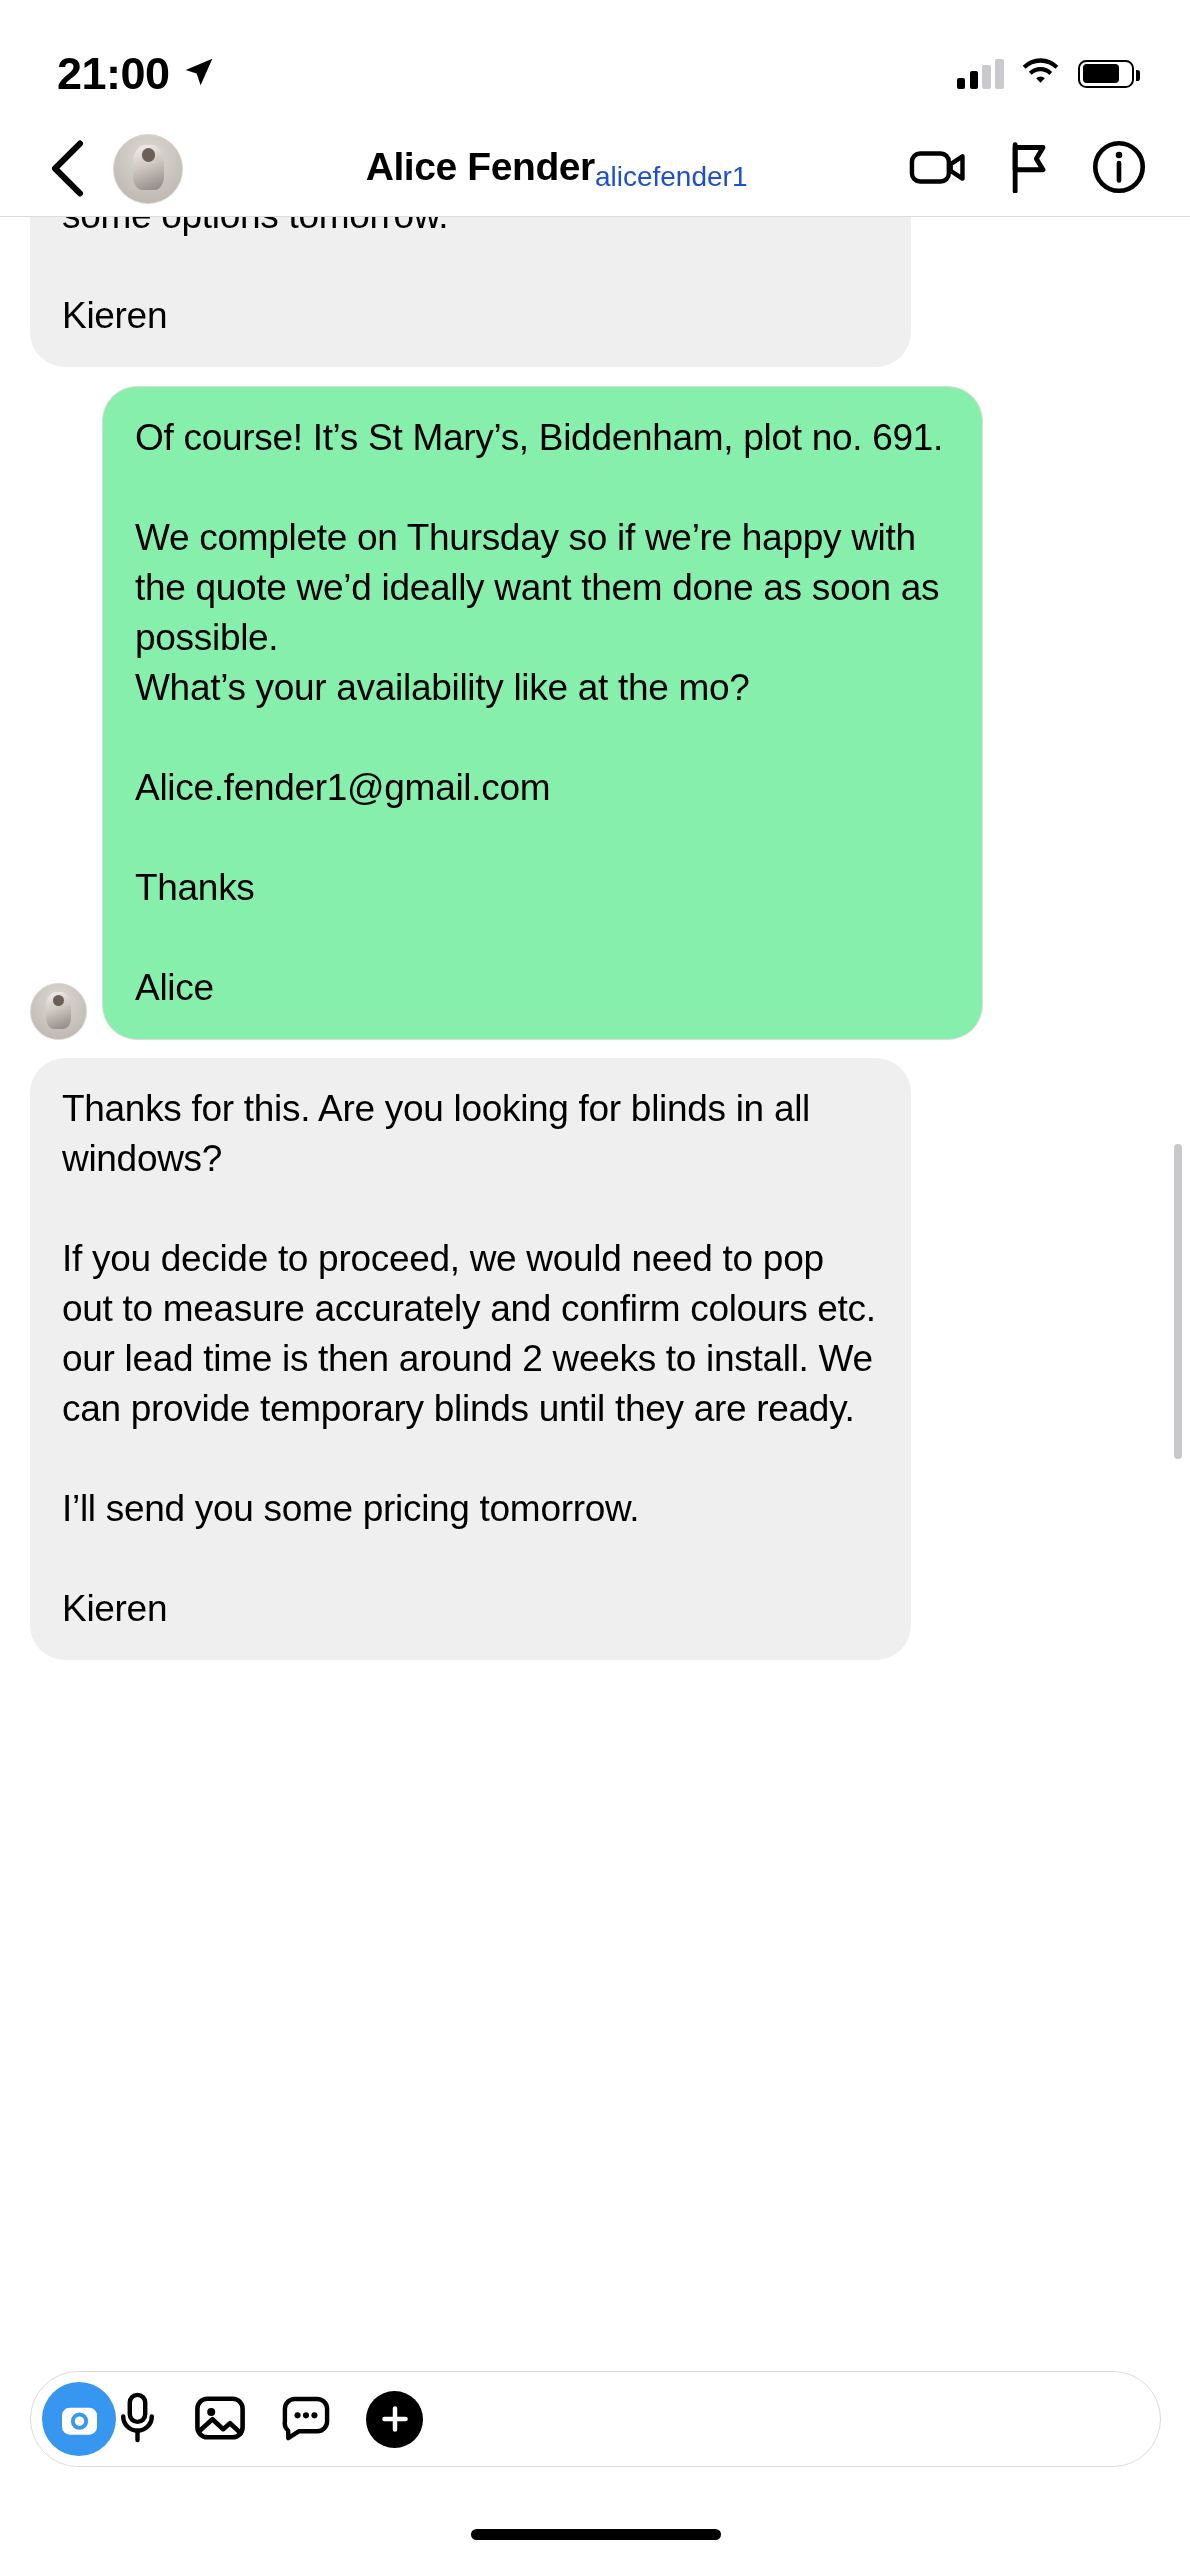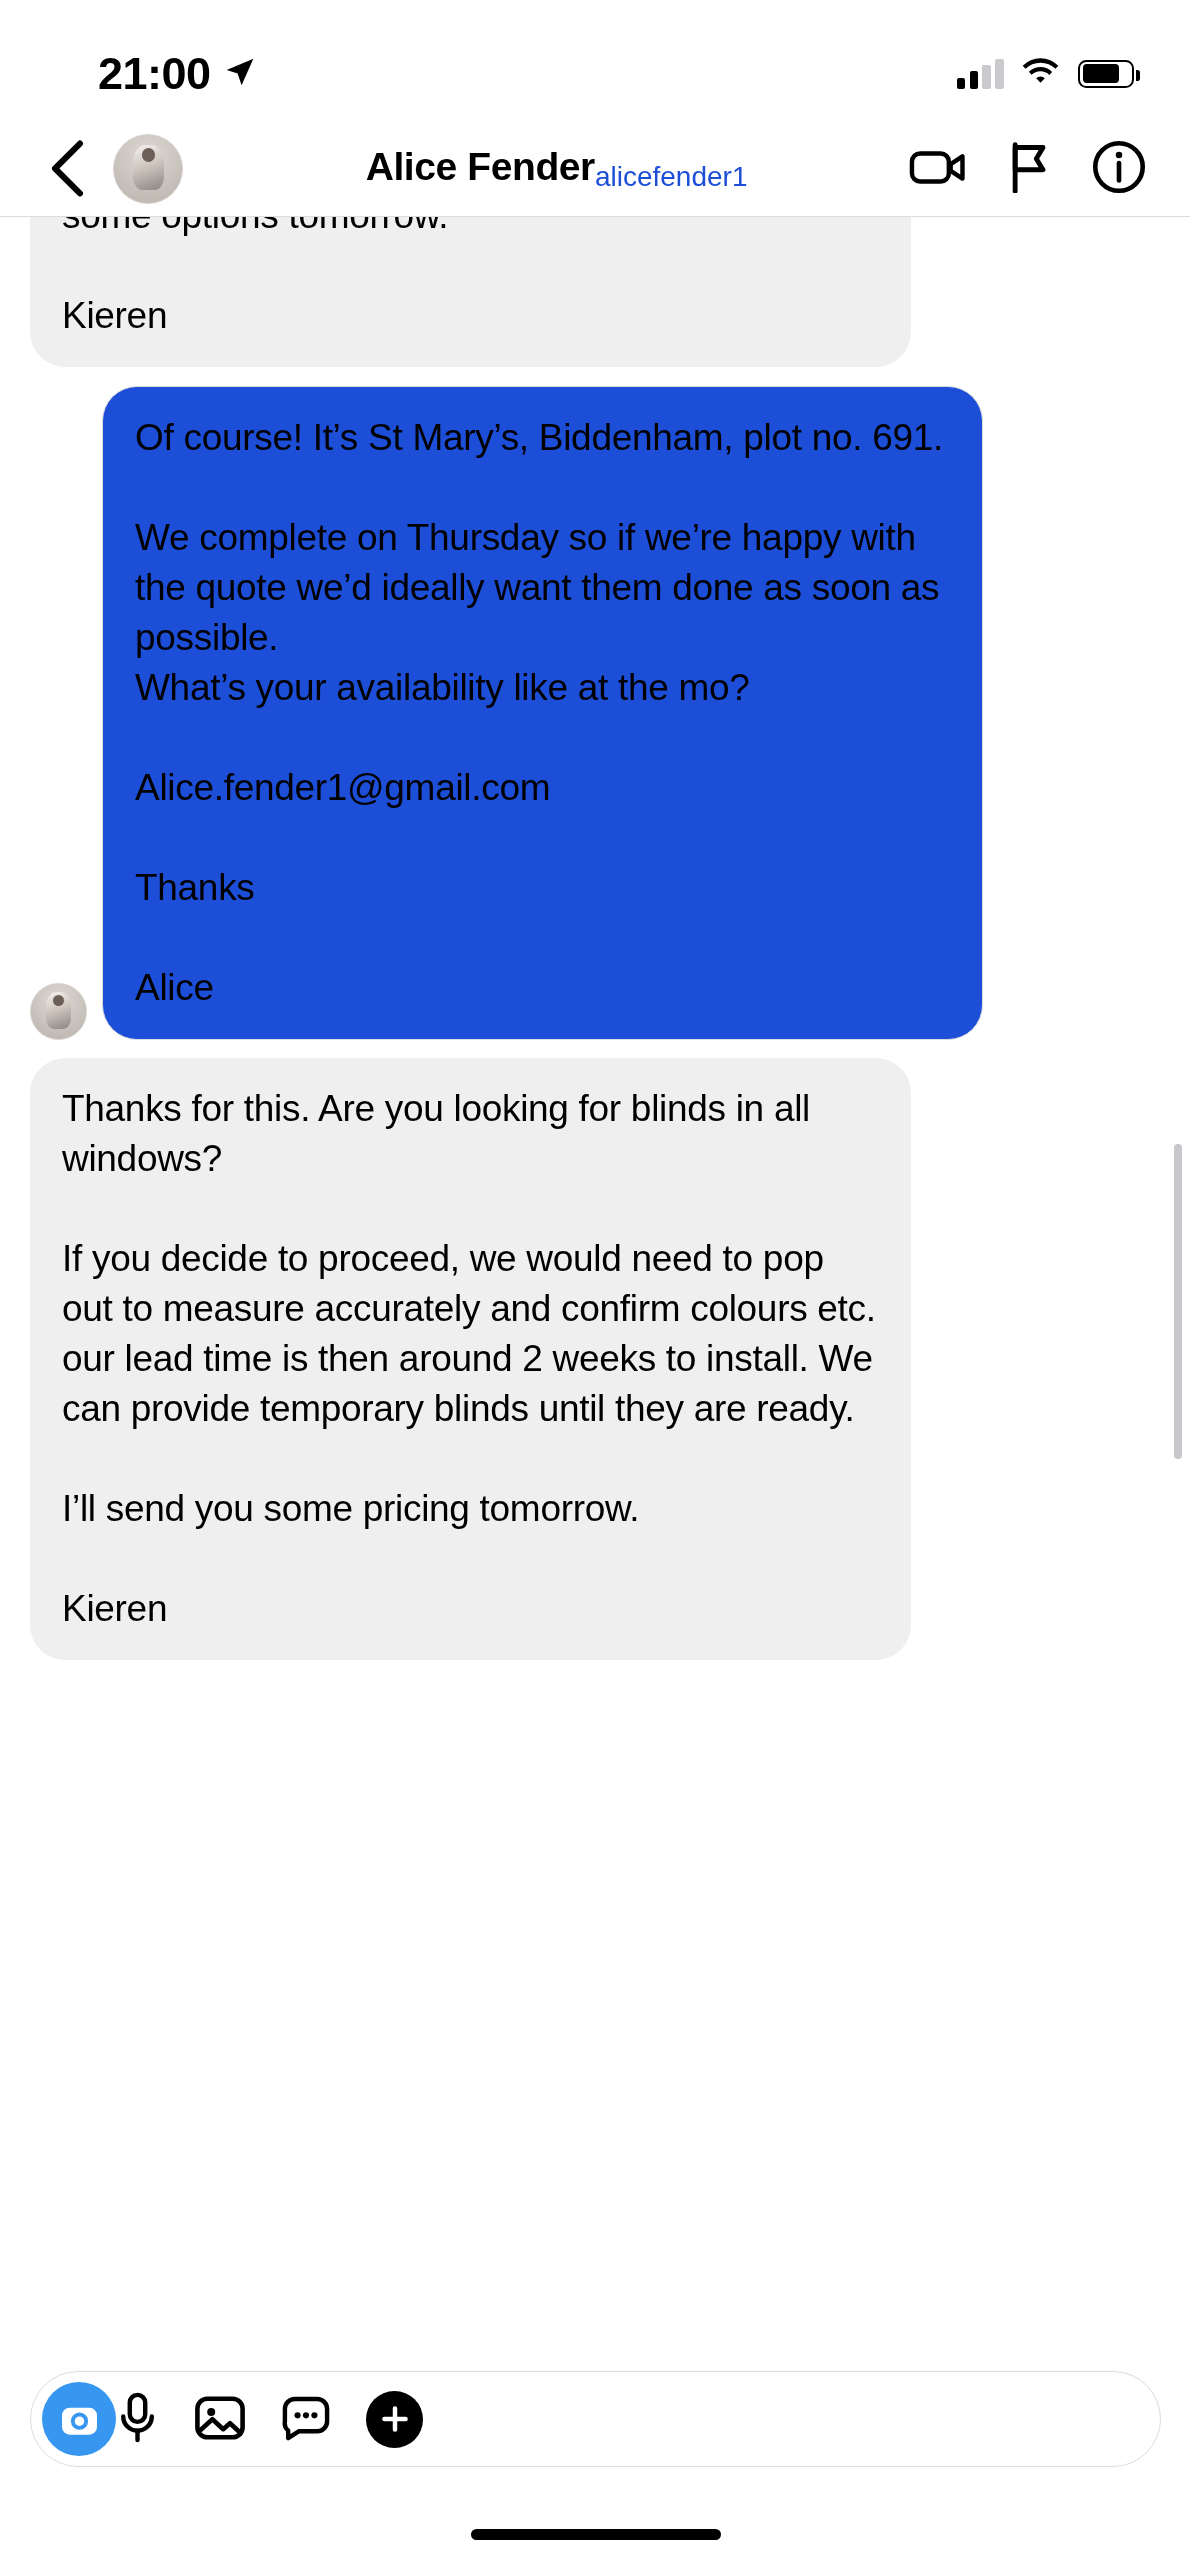--- a/index.html
+++ b/index.html
@@ -31,21 +31,20 @@
   .status-left {
     display: flex;
     align-items: center;
     gap: 13px;
   }
   .status-time {
     font-size: 45px;
     font-weight: bold;
     letter-spacing: -0.5px;
     color: #000;
-    margin-left: 41px;
   }
   .loc-arrow { display: block; }
   .status-right {
     display: flex;
     align-items: center;
     gap: 16.7px;
   }
   .bars { display: flex; align-items: flex-end; gap: 4.6px; height: 30px; }
   .bars i { width: 8.3px; background: #000; border-radius: 1.9px; display: block; }
   .bars i:nth-child(1) { height: 11px; }
@@ -140,21 +139,21 @@
     max-width: 881px;
     border-radius: 35px;
     padding: 26px 32px;
     font-size: 37px;
     line-height: 50px;
     color: #000;
     white-space: pre-wrap;
     letter-spacing: -0.3px;
   }
   .bubble.grey { background: #efefef; }
-  .bubble.outline { background: #1d4ed8; border: 1.9px solid #dcdcdc; }
+  .bubble.outline { background: #86efac; border: 1.9px solid #dcdcdc; }
   .row-avatar {
     width: 57px; height: 57px; border-radius: 50%;
     margin-right: 15px; flex: 0 0 auto;
     background: radial-gradient(circle at 50% 30%, #ded9d4 0%, #c9c3bd 55%, #b9b2ab 100%);
     position: relative; overflow: hidden; border: 0.9px solid #d7d2cd;
   }
   .row-avatar::before {
     content: ""; position: absolute; left: 27%; top: 16%;
     width: 46%; height: 66%;
     background: linear-gradient(160deg, #f4f1ee 0%, #cfc7c0 45%, #8d8681 100%);

